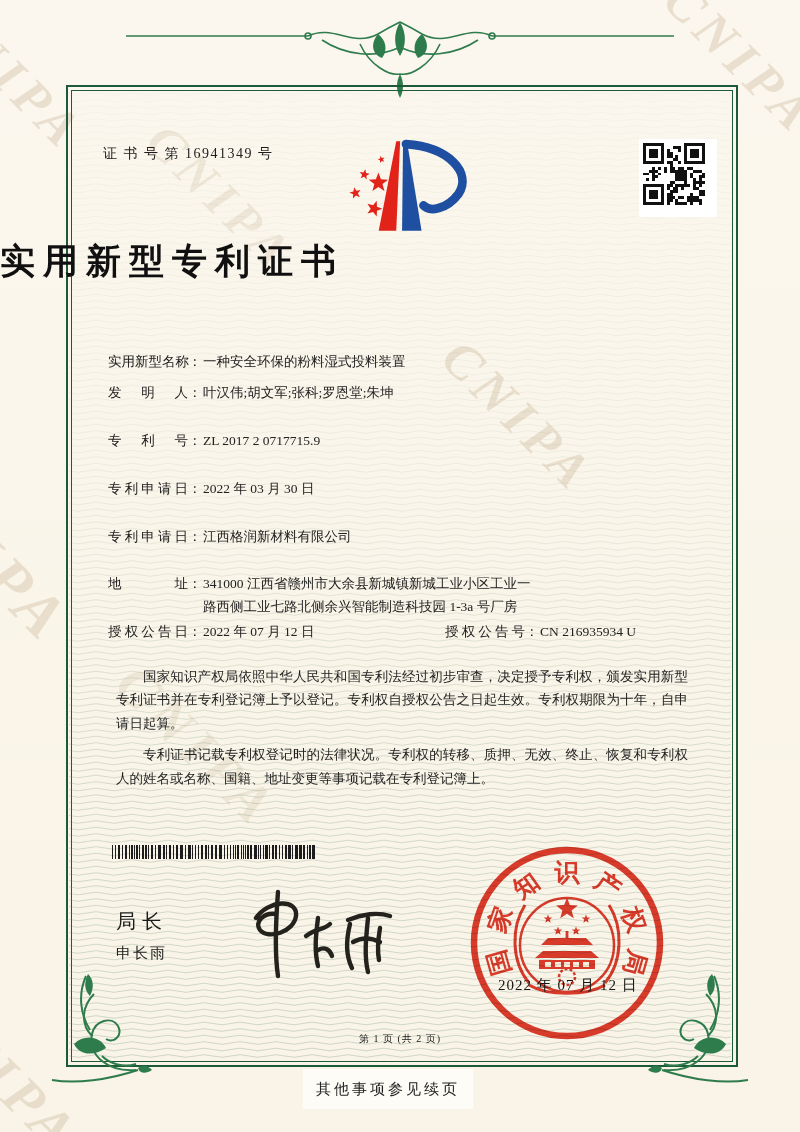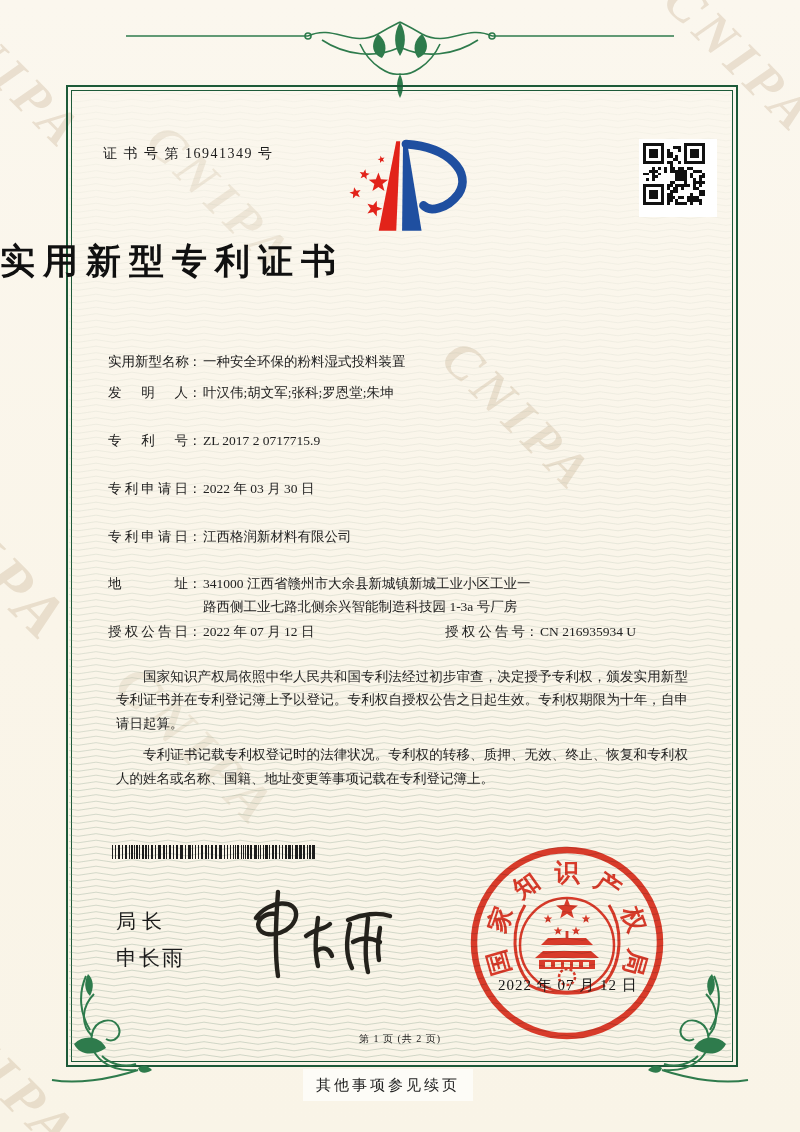--- a/index.html
+++ b/index.html
@@ -40,30 +40,30 @@
   .fcolon{display:inline-block;width:15px;vertical-align:top;color:#1c1c1c;}
   .fvalue{display:inline-block;vertical-align:top;color:#222;white-space:pre-line;max-width:470px;}
   .grant-pair{position:absolute;top:0;white-space:nowrap;}
   .body-text{
     position:absolute;left:108px;top:657px;width:588px;font-size:13.5px;line-height:23.4px;
     text-align:justify;color:#1f1f1f;
   }
   .body-text p{margin:8px;text-indent:2em;}
   .barcode{position:absolute;left:112px;top:845px;}
   .signer-title{position:absolute;left:116px;top:908px;font-size:20px;letter-spacing:6px;color:#1c1c1c;}
-  .signer-name{position:absolute;left:116px;top:944px;font-size:21px;letter-spacing:2px;color:#1c1c1c;}
+  .signer-name{position:absolute;left:116px;top:944px;font-size:15px;letter-spacing:2px;color:#1c1c1c;}
   .signature{position:absolute;left:222px;top:884px;}
   .seal{position:absolute;left:467px;top:843px;mix-blend-mode:multiply;opacity:.95;}
   .seal-date{
     position:absolute;left:498px;top:976px;width:160px;font-size:15px;color:#161616;
     letter-spacing:1px;white-space:nowrap;
   }
   .page-info{position:absolute;left:0;right:0;top:1032px;text-align:center;font-size:10px;color:#1c1c1c;letter-spacing:1px;}
   .footer-note{
-    position:absolute;left:303px;top:1069px;width:170px;height:32px;background:#fdfcf7;
+    position:absolute;left:303px;top:1069px;width:170px;height:40px;background:#fdfcf7;
     display:flex;align-items:center;justify-content:center;font-size:15px;letter-spacing:3px;color:#222;
   }
   .ornament{position:absolute;pointer-events:none;}
 </style>
 </head>
 <body>
 
 <div class="sheet">
 
   <div class="wm" style="left:-38px;top:-14px;font-size:52px;">CNIPA</div>

